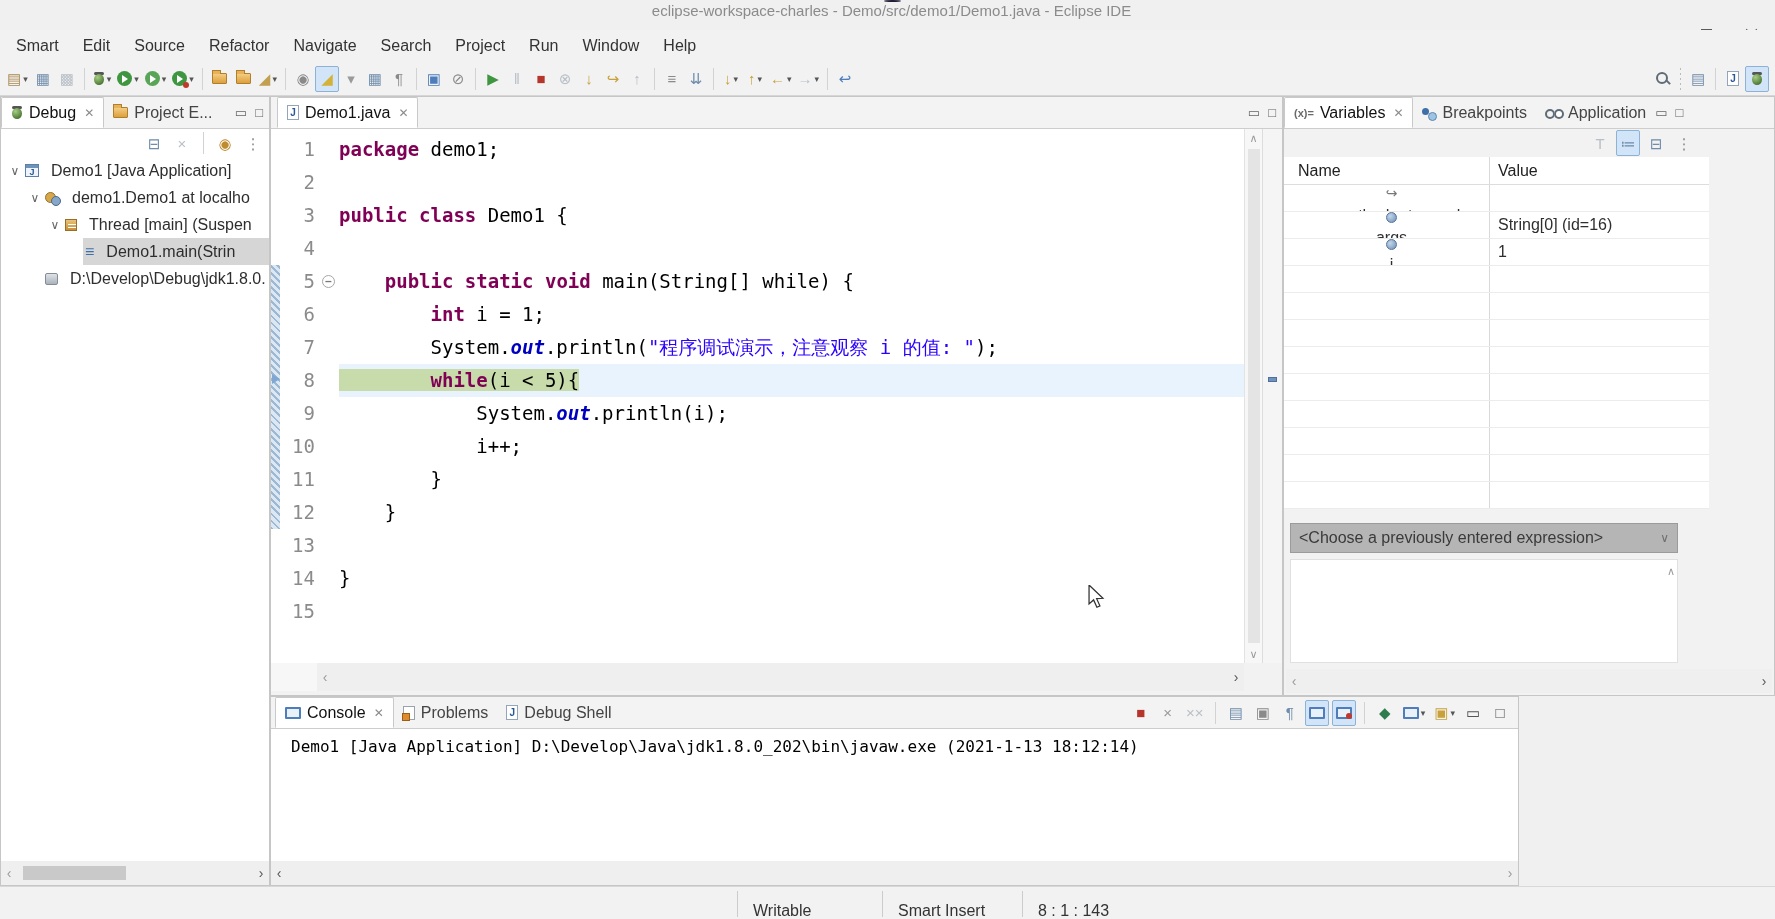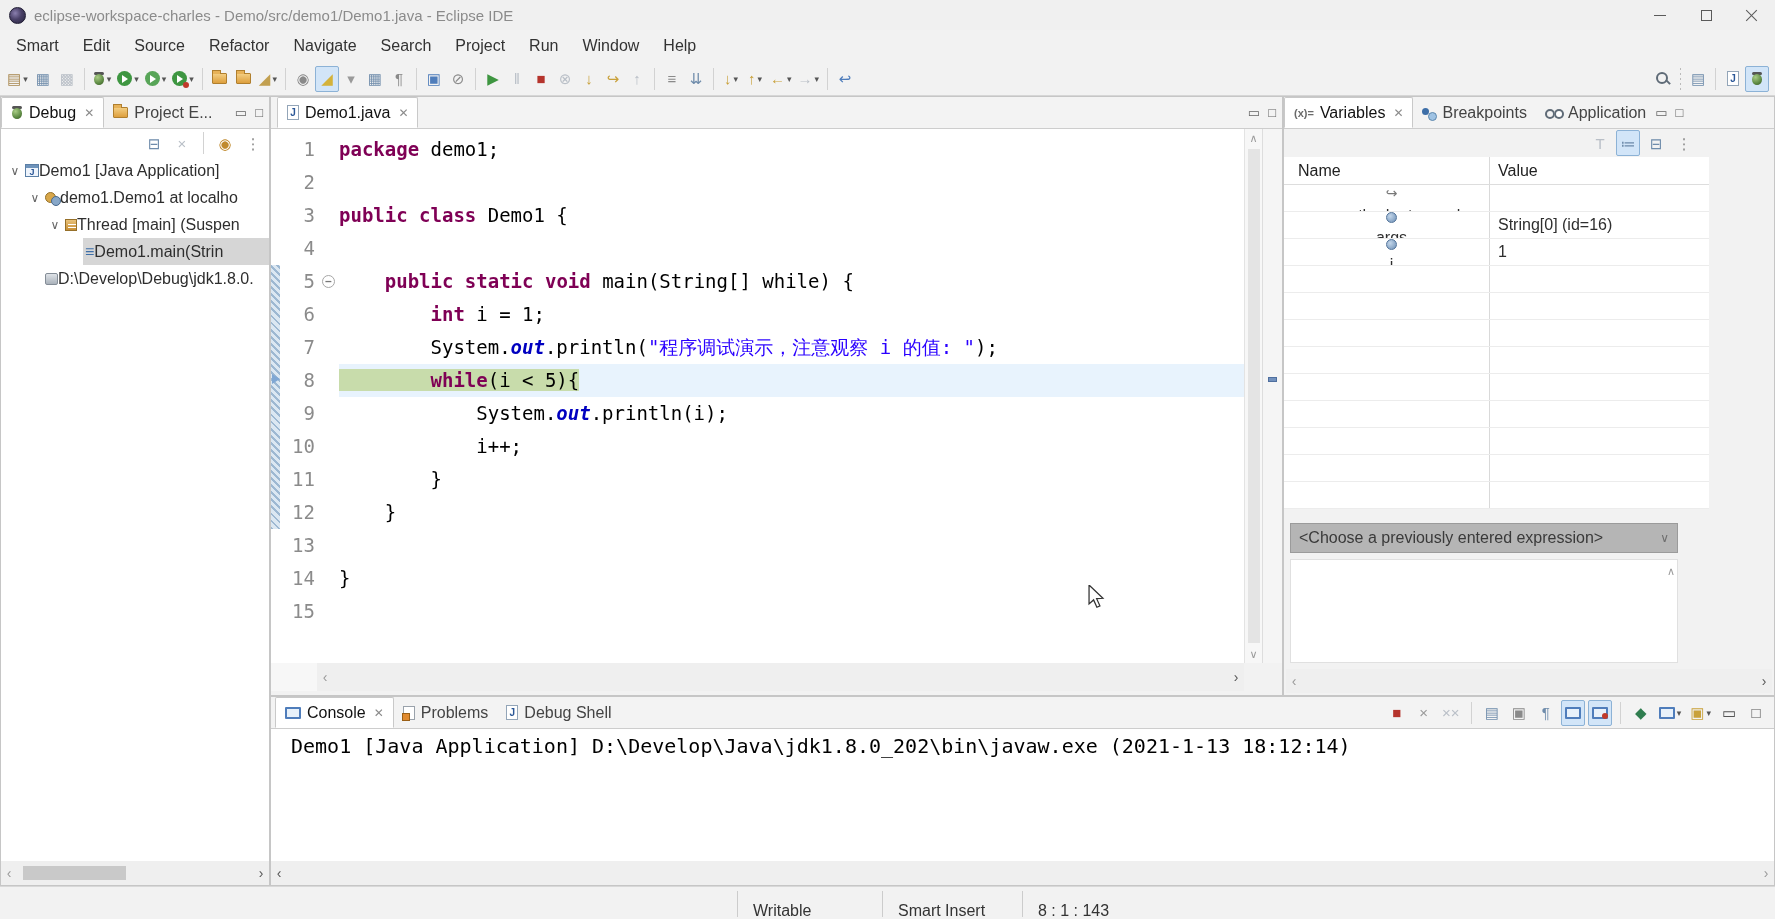--- a/index.html
+++ b/index.html
@@ -1,21 +1,21 @@
 <!DOCTYPE html>
 <html><head>
 <meta charset="utf-8">
 <style>
   html,body{margin:0;padding:0;background:#d8d8d8;}
   .app{position:relative;width:1775px;height:919px;background:#f0f0f0;
        font-family:"Liberation Sans",sans-serif;overflow:hidden;color:#2e2e2e;}
   .app *{box-sizing:border-box;}
 
   
-  .titlebar{position:absolute;left:0;top:0;width:1775px;height:30px;background:#f0f0f0;display:flex;align-items:center;}
+  .titlebar{position:absolute;left:0;top:0;width:1775px;height:30px;background:#f0f0f0;display:flex;align-items:center;flex-direction:column;}
   .eclipse-logo{width:17px;height:17px;margin-left:9px;border-radius:50%;
     background:radial-gradient(circle at 35% 35%, #8a7fae 0%, #4a4168 45%, #26233c 100%);
     border:1px solid #1f1c33;}
   .titletext{margin-left:8px;font-size:15px;color:#8b8b8b;white-space:nowrap;}
   .wincontrols{margin-left:auto;display:flex;height:30px;}
   .winbtn{width:46px;height:30px;display:flex;align-items:center;justify-content:center;}
   .wb-min{width:12px;height:1px;background:#5a5a5a;}
   .wb-max{width:11px;height:11px;border:1px solid #5a5a5a;}
   .wb-close{position:relative;width:12px;height:12px;}
   .wb-close::before,.wb-close::after{content:"";position:absolute;left:5px;top:-1px;width:1px;height:15px;background:#5a5a5a;}
@@ -87,21 +87,21 @@
   .minmax{margin-left:auto;display:flex;align-items:center;gap:8px;padding-right:6px;height:31px;}
   .mm{font-size:13px;color:#666;line-height:1;}
   .viewtoolbar{position:absolute;top:32px;height:28px;display:flex;align-items:center;gap:4px;}
 
   
   .debug-panel{left:0;top:96px;width:270px;height:790px;background:#fff;}
   .debug-panel .tabbar{background:#f3f3f3;}
   .dtree{position:absolute;left:0;top:60px;right:0;bottom:24px;background:#fff;overflow:hidden;}
   .trow{display:flex;align-items:center;height:27px;font-size:16px;white-space:nowrap;}
   .texp{width:16px;text-align:center;color:#666;font-size:12px;flex:none;}
-  .rowbody{display:flex;align-items:center;gap:0;height:100%;flex:1;padding-left:2px;overflow:hidden;}
+  .rowbody{display:flex;align-items:center;gap:12px;height:100%;flex:1;padding-left:2px;overflow:hidden;}
   .rowbody.selected{background:#d6d6d6;}
   .tlabel{overflow:hidden;white-space:nowrap;}
 
   
   .hscroll{position:absolute;height:24px;background:#efefef;display:flex;align-items:center;}
   .sarrow{width:16px;text-align:center;color:#9a9a9a;font-size:14px;line-height:24px;flex:none;}
   .sarrow.darker{color:#555;}
   .sthumb{height:14px;background:#c9c9c9;border-radius:0;}
   .vscroll{position:absolute;width:18px;background:#f7f7f7;border-left:1px solid #e3e3e3;display:flex;flex-direction:column;align-items:center;}
   .vsa{height:18px;color:#9a9a9a;font-size:11px;line-height:18px;}
@@ -146,23 +146,23 @@
   .vi-ret::after{content:"↪";}
   .vi-var{width:11px;height:11px;flex:none;border-radius:50%;background:radial-gradient(circle at 35% 35%,#c3d6ea,#6d8fb5);border:1px solid #53749a;}
   .exprbox{position:absolute;left:6px;top:426px;width:388px;height:30px;background:#b5b5b5;border:1px solid #9b9b9b;
     display:flex;align-items:center;font-size:16px;color:#3a3a3a;padding:0 8px;white-space:nowrap;overflow:hidden;}
   .exprbox .chev{margin-left:auto;color:#6e6e6e;font-size:12px;}
   .detailpane{position:absolute;left:6px;top:462px;width:388px;height:104px;background:#fff;border:1px solid #e0e0e0;}
   .detailpane .vsa{position:absolute;right:2px;top:2px;}
   .vhscroll{left:2px;right:2px;bottom:2px;}
 
   
-  .console-panel{left:270px;top:696px;width:1505px;height:190px;background:#fff;}
+  .console-panel{left:270px;top:696px;width:1249px;height:190px;background:#fff;}
   .console-toolbar{margin-left:auto;display:flex;align-items:center;gap:3px;padding-right:6px;height:31px;}
-  .conheader{position:absolute;left:0;top:36px;right:0;height:26px;font-family:"DejaVu Sans Mono",monospace;font-size:20px;color:#000;
+  .conheader{position:absolute;left:0;top:36px;right:0;height:26px;font-family:"DejaVu Sans Mono",monospace;font-size:16px;color:#000;
     padding-left:20px;white-space:nowrap;display:flex;align-items:center;}
   .conout{position:absolute;left:0;top:64px;right:0;height:30px;font-family:"DejaVu Sans Mono",monospace;font-size:19px;color:#000;
     padding-left:20px;white-space:nowrap;display:flex;align-items:center;}
   .chscroll{left:0;right:0;bottom:0;}
 
   
   .statusbar{position:absolute;left:0;top:886px;width:1775px;height:33px;background:#f2f2f2;border-top:1px solid #d8d8d8;font-size:16px;color:#333;}
   .stsep{position:absolute;top:4px;width:1px;height:26px;background:#cccccc;}
   .stitem{position:absolute;top:0;line-height:32px;white-space:nowrap;margin-top:8px;}
 

